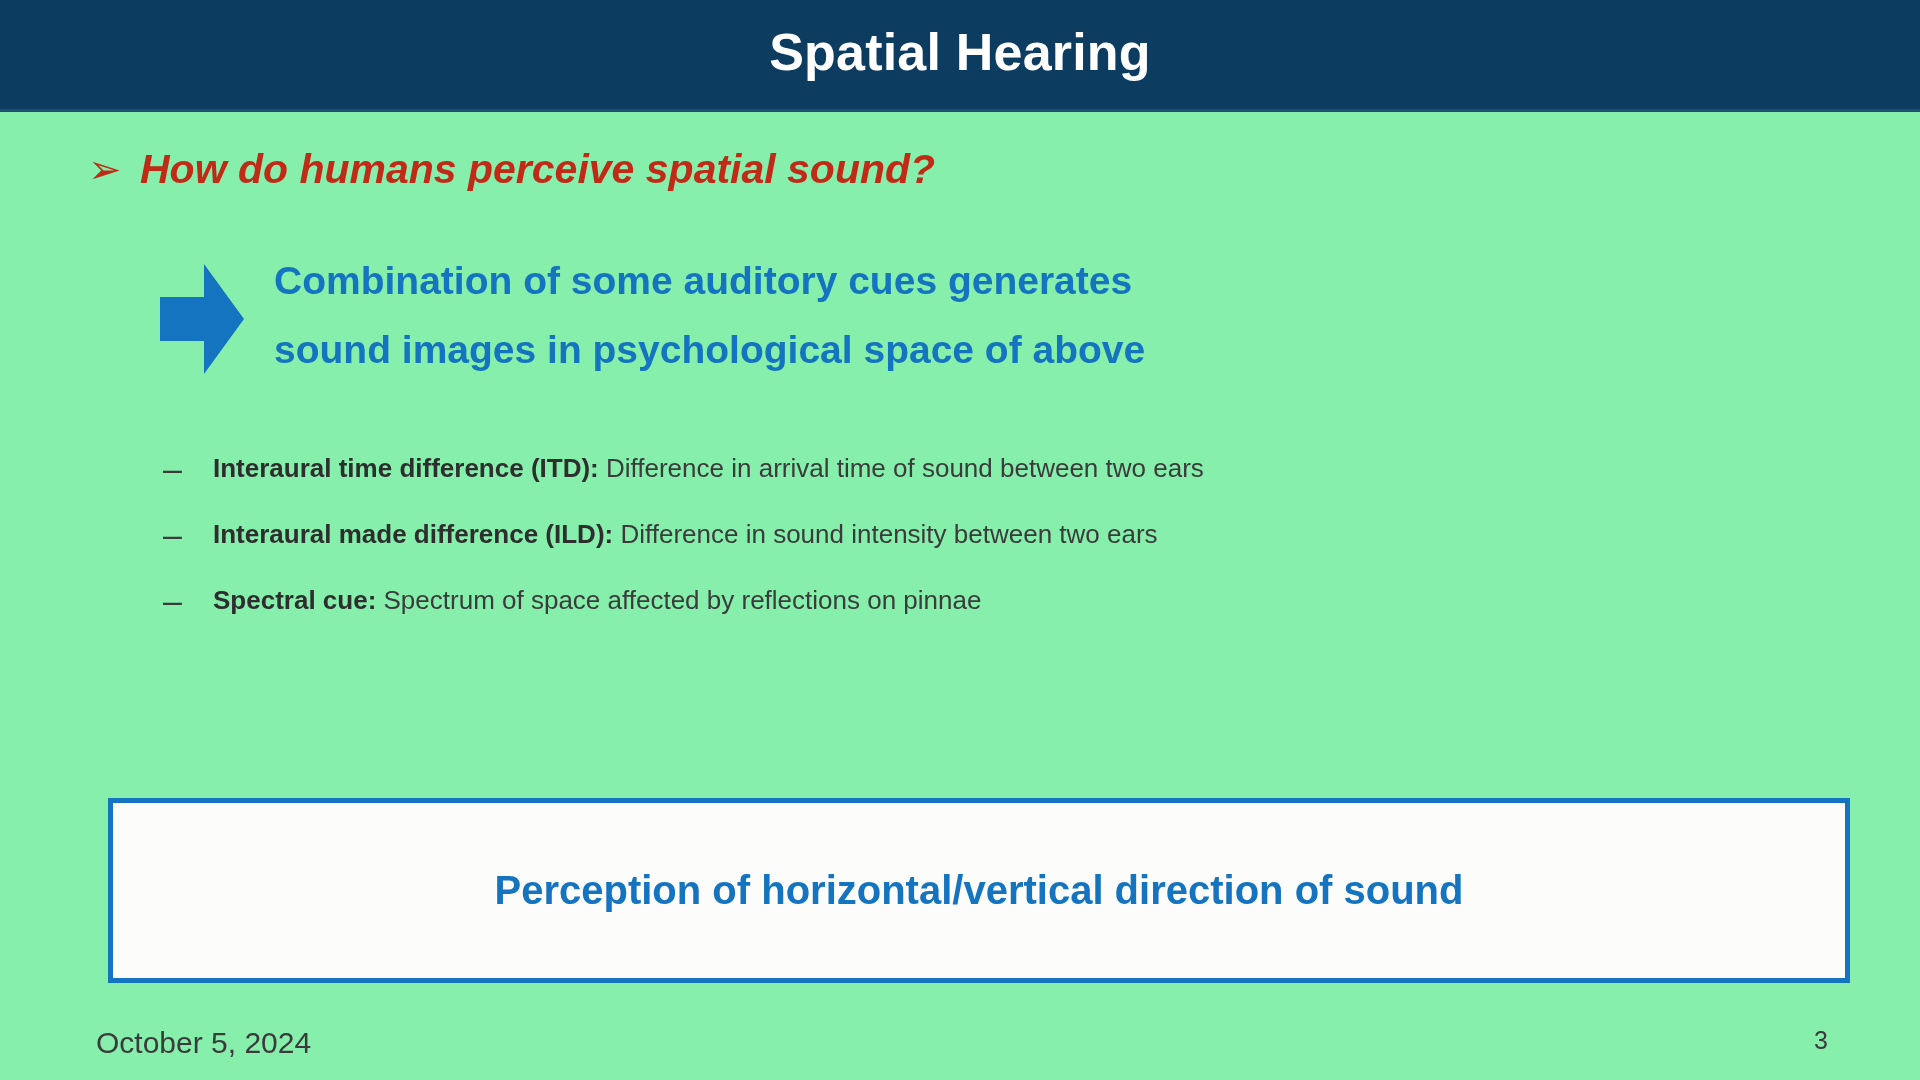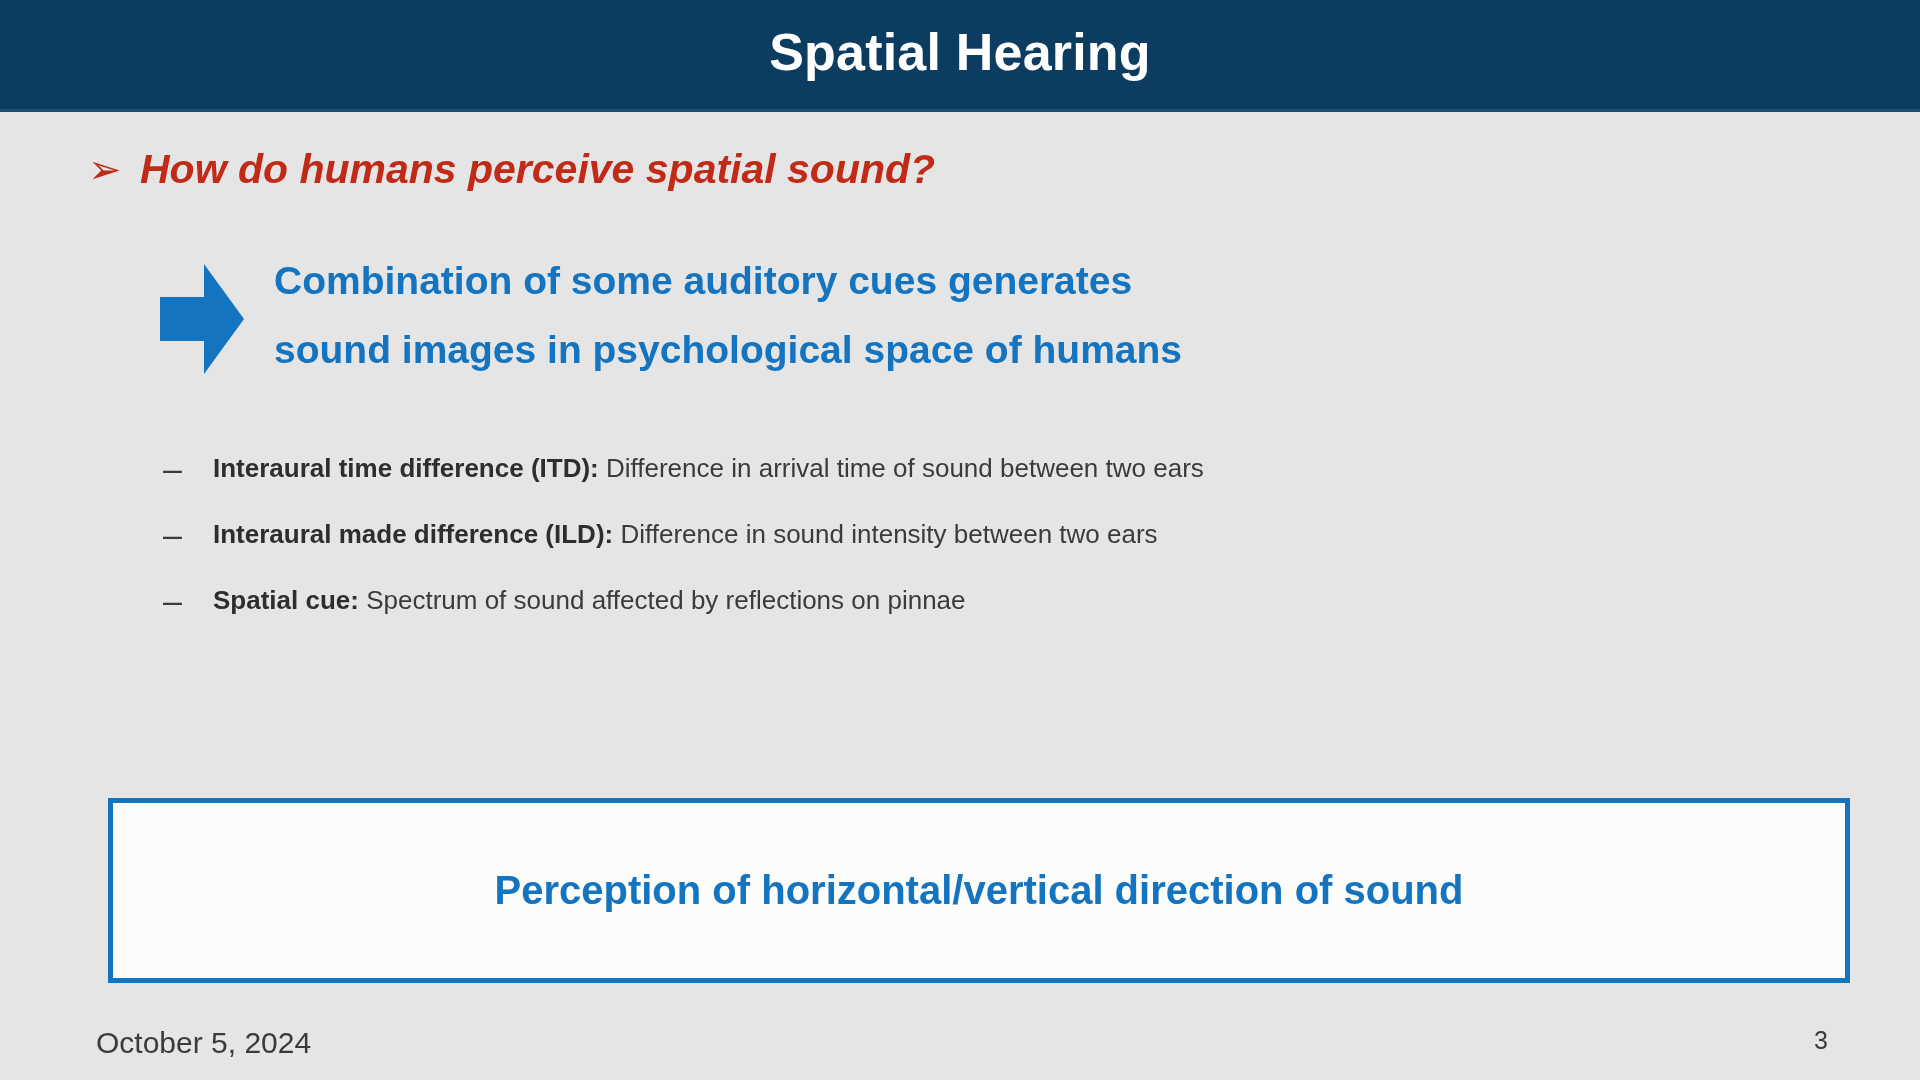--- a/index.html
+++ b/index.html
@@ -5,21 +5,21 @@
   * { margin:0; padding:0; box-sizing:border-box; }
   html, body {
     width:1920px; height:1080px;
     background:#FCFCFA;
     font-family:"Liberation Sans", sans-serif;
     overflow:hidden;
   }
   .slide {
     position:relative;
     width:1920px; height:1080px;
-    background:#e5e5e5;
+    background:#86efac;
   }
 
   
   .title-bar {
     position:absolute; left:0; top:0;
     width:1920px; height:109px;
     background:#0C3C60;
     display:flex; align-items:center; justify-content:center;
   }
   .title-bar .title {
@@ -135,21 +135,21 @@
   </div>
 
   <div class="arrow-block">
     <span class="arrow-svg">
       <svg width="84" height="110" viewBox="0 0 84 110" xmlns="http://www.w3.org/2000/svg">
         <polygon points="0,33 44,33 44,0 84,55 44,110 44,77 0,77" fill="#1574BF"></polygon>
       </svg>
     </span>
     <div class="arrow-heading">
       <div>Combination of some auditory cues generates</div>
-      <div>sound images in psychological space of humans</div>
+      <div>sound images in psychological space of above</div>
     </div>
   </div>
 
   <div class="dashes">
 
     <div class="dash-item">
       <div class="dash-marker">–</div>
       <div class="dash-body"><b>Interaural time difference (ITD):</b>
         <span>Difference in arrival time of sound between two ears</span>
       </div>
@@ -157,22 +157,22 @@
 
     <div class="dash-item">
       <div class="dash-marker">–</div>
       <div class="dash-body"><b>Interaural made difference (ILD):</b>
         <span>Difference in sound intensity between two ears</span>
       </div>
     </div>
 
     <div class="dash-item">
       <div class="dash-marker">–</div>
-      <div class="dash-body"><b>Spatial cue:</b>
-        <span>Spectrum of sound affected by reflections on pinnae</span>
+      <div class="dash-body"><b>Spectral cue:</b>
+        <span>Spectrum of space affected by reflections on pinnae</span>
       </div>
     </div>
 
   </div>
 
   <div class="callout">
     <div class="callout-line">Perception of horizontal/vertical direction of sound</div>
   </div>
 
   <div class="footer-date">October 5, 2024</div>

